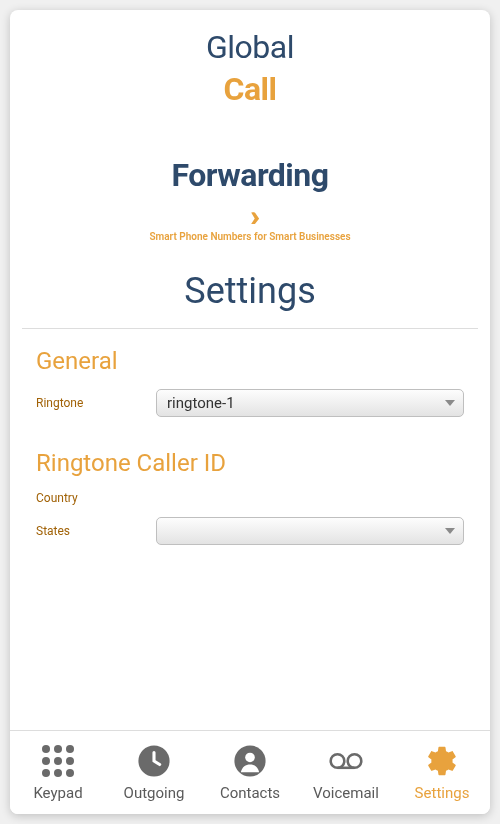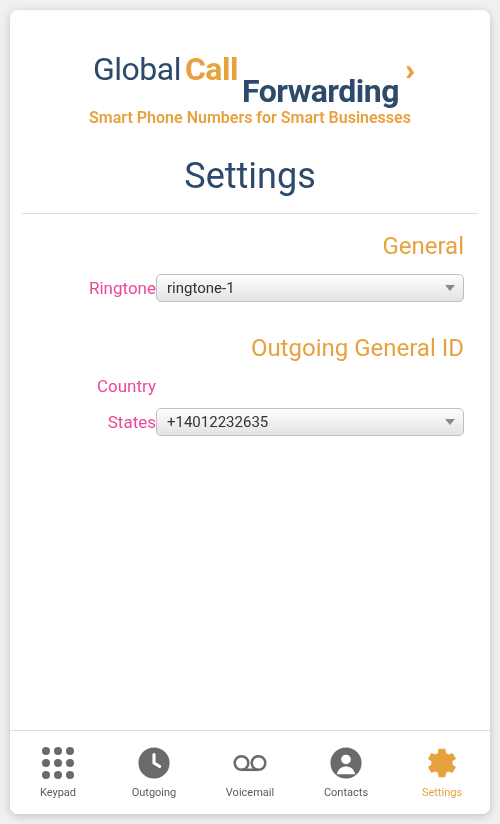--- a/index.html
+++ b/index.html
@@ -25,71 +25,71 @@
       padding: 18px 30px 10px 30px;
       text-align: center;
     }
     .logo {
       display: inline-flex;
       align-items: center;
       gap: 4px;
       font-size: 32px;
       font-weight: 400;
       letter-spacing: -0.5px;
+      flex-direction: column;
     }
     .logo .word1 { color: #2e4a6b; font-weight: 400; }
     .logo .word2 { color: #e8a23d; font-weight: 700; text-align: center; }
     .logo .word3 { color: #2e4a6b; font-weight: 700; margin-top: 44px; }
     .logo .chevrons {
       color: #e8a23d;
       font-size: 30px;
       font-weight: 700;
       letter-spacing: -8px;
       margin-left: 2px;
     }
     .tagline {
       color: #e8a23d;
-      font-size: 16px;
+      font-size: 10px;
       font-weight: 600;
       margin-top: -2px;
       text-align: center;
     }
     .page-title {
       text-align: center;
       font-size: 36px;
       color: #2e4a6b;
       font-weight: 400;
       padding: 18px 0 16px 0;
     }
     .divider {
       height: 1px;
       background: #ddd;
       margin: 0 12px;
     }
     .content {
       flex: 1;
       padding: 18px 26px;
       overflow-y: auto;
-      text-align: right;
     }
     .section-title {
       color: #e8a23d;
       font-size: 24px;
       font-weight: 400;
       margin-bottom: 14px;
     }
     .form-row {
       display: flex;
       align-items: center;
       margin-bottom: 12px;
     }
     .form-label {
       width: 120px;
-      color: #ec4899;
-      font-size: 17px;
+      color: #a16207;
+      font-size: 12px;
       font-weight: 400;
     }
     .select {
       flex: 1;
       position: relative;
       height: 28px;
       background: linear-gradient(#fdfdfd, #e3e3e3);
       border: 1px solid #bfbfbf;
       border-radius: 5px;
       display: flex;
@@ -129,21 +129,21 @@
     .tab .icon {
       width: 34px;
       height: 34px;
       color: #6a6a6a;
       display: flex;
       align-items: center;
       justify-content: center;
     }
     .tab.active .icon { color: #e8a23d; }
     .tab-label {
-      font-size: 11px;
+      font-size: 15px;
       color: #5a5a5a;
     }
     .tab.active .tab-label { color: #e8a23d; }
     .keypad-dots {
       display: grid;
       grid-template-columns: repeat(3, 8px);
       grid-template-rows: repeat(3, 8px);
       gap: 4px;
     }
     .keypad-dots span {
@@ -179,30 +179,29 @@
     <div class="form-row">
       <div class="form-label">Ringtone</div>
       <div class="select">
         <span>ringtone-1</span>
         <span class="caret"></span>
       </div>
     </div>
 
     <div class="section-gap"></div>
 
-    <div class="section-title">Outgoing General ID</div>
+    <div class="section-title">Ringtone Caller ID</div>
 
     <div class="form-row">
       <div class="form-label">Country</div>
     </div>
 
     <div class="form-row">
       <div class="form-label">States</div>
       <div class="select">
-        <span>+14012232635</span>
         <span class="caret"></span>
       </div>
     </div>
 
   </div>
 
   <div class="tab-bar">
 
     <div class="tab">
       <div class="icon">
@@ -222,44 +221,44 @@
     </div>
 
     <div class="tab">
       <div class="icon">
         <svg viewBox="0 0 24 24" width="34" height="34" fill="currentColor">
           <circle cx="12" cy="12" r="11"></circle>
           <path d="M12 6 L12 12 L16 14.5" stroke="#fff" stroke-width="2.2" fill="none" stroke-linecap="round"></path>
         </svg>
       </div>
       <div class="tab-label">Outgoing</div>
+    </div>
+
+    <div class="tab">
+      <div class="icon">
+        <svg viewBox="0 0 24 24" width="34" height="34" fill="currentColor">
+          <circle cx="12" cy="12" r="11"></circle>
+          <circle cx="12" cy="9.5" r="3.4" fill="#fff"></circle>
+          <path d="M5.5 20 C6.5 16 9 14.5 12 14.5 C15 14.5 17.5 16 18.5 20 Z" fill="#fff"></path>
+        </svg>
+      </div>
+      <div class="tab-label">Contacts</div>
     </div>
 
     <div class="tab">
       <div class="icon">
         <svg viewBox="0 0 40 24" width="44" height="26" fill="none" stroke="currentColor" stroke-width="3">
           <circle cx="10" cy="12" r="8"></circle>
           <circle cx="30" cy="12" r="8"></circle>
           <line x1="10" y1="20" x2="30" y2="20"></line>
         </svg>
       </div>
       <div class="tab-label">Voicemail</div>
     </div>
 
-    <div class="tab">
-      <div class="icon">
-        <svg viewBox="0 0 24 24" width="34" height="34" fill="currentColor">
-          <circle cx="12" cy="12" r="11"></circle>
-          <circle cx="12" cy="9.5" r="3.4" fill="#fff"></circle>
-          <path d="M5.5 20 C6.5 16 9 14.5 12 14.5 C15 14.5 17.5 16 18.5 20 Z" fill="#fff"></path>
-        </svg>
-      </div>
-      <div class="tab-label">Contacts</div>
-    </div>
-
     <div class="tab active">
       <div class="icon">
         <svg viewBox="0 0 24 24" width="36" height="36" fill="currentColor">
           <path d="M12,8 a4,4 0 1,0 0,8 a4,4 0 1,0 0,-8 M19.4,13 c0.04,-0.33 0.07,-0.66 0.07,-1 s-0.03,-0.67 -0.07,-1 l2.11,-1.65 c0.19,-0.15 0.24,-0.42 0.12,-0.64 l-2,-3.46 c-0.12,-0.22 -0.39,-0.3 -0.61,-0.22 l-2.49,1 c-0.52,-0.4 -1.08,-0.73 -1.69,-0.98 l-0.38,-2.65 C14.43,2.18 14.22,2 13.97,2 h-4 c-0.25,0 -0.46,0.18 -0.49,0.42 l-0.38,2.65 c-0.61,0.25 -1.17,0.59 -1.69,0.98 l-2.49,-1 c-0.23,-0.09 -0.49,0 -0.61,0.22 l-2,3.46 c-0.13,0.22 -0.07,0.49 0.12,0.64 L4.54,11 c-0.04,0.33 -0.07,0.67 -0.07,1 s0.03,0.67 0.07,1 l-2.11,1.65 c-0.19,0.15 -0.24,0.42 -0.12,0.64 l2,3.46 c0.12,0.22 0.39,0.3 0.61,0.22 l2.49,-1 c0.52,0.4 1.08,0.73 1.69,0.98 l0.38,2.65 c0.03,0.24 0.24,0.42 0.49,0.42 h4 c0.25,0 0.46,-0.18 0.49,-0.42 l0.38,-2.65 c0.61,-0.25 1.17,-0.59 1.69,-0.98 l2.49,1 c0.23,0.09 0.49,0 0.61,-0.22 l2,-3.46 c0.12,-0.22 0.07,-0.49 -0.12,-0.64 Z M12,15 a3,3 0 1,1 0,-6 a3,3 0 1,1 0,6 Z"></path>
         </svg>
       </div>
       <div class="tab-label">Settings</div>
     </div>
 
   </div>

